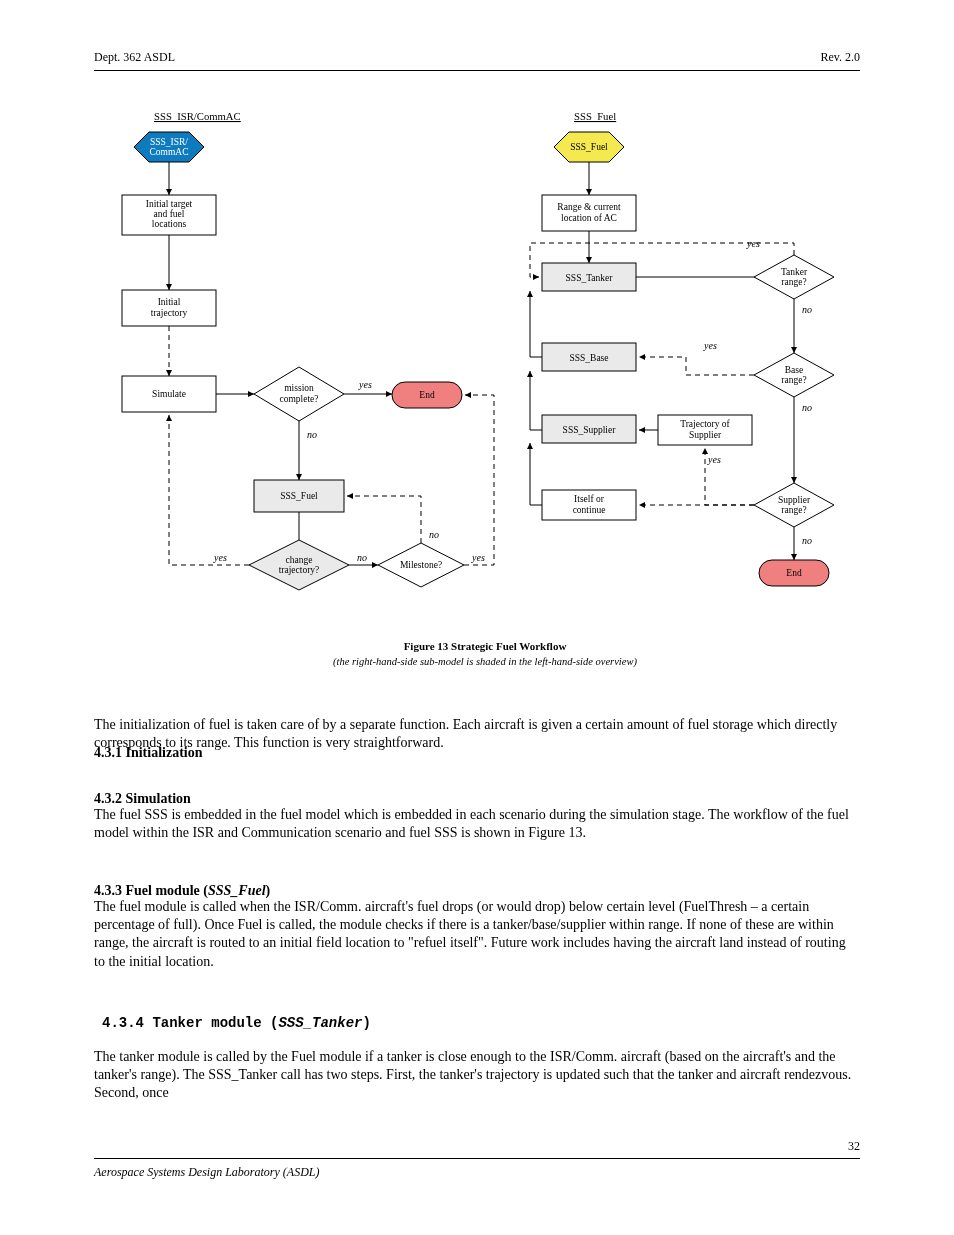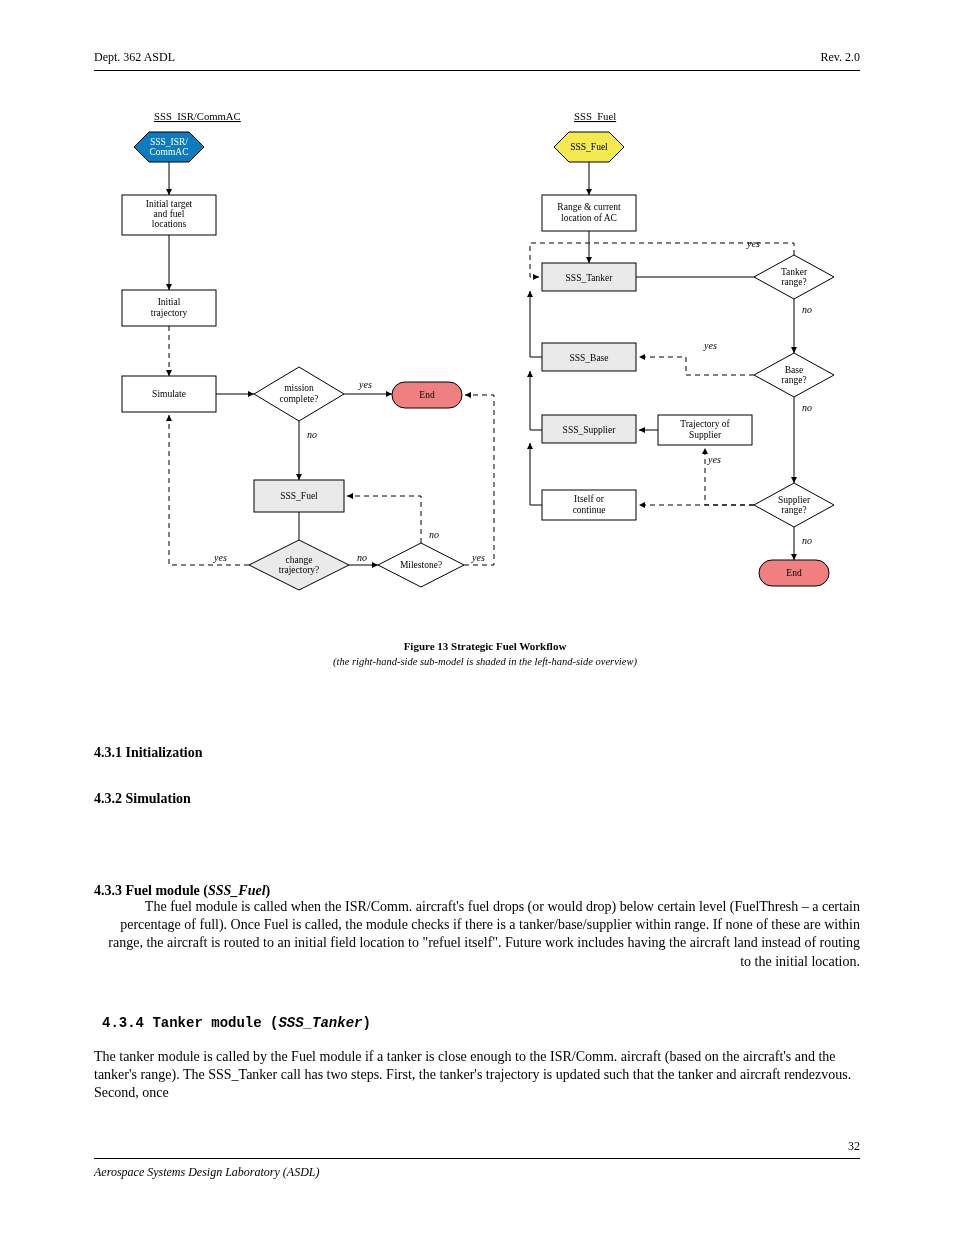--- a/index.html
+++ b/index.html
@@ -20,21 +20,21 @@
 
   .para { position:absolute; font-size:14px; line-height:1.3; }
 
   .p1 { left:94px; top:700px;margin-top:44px; }
   .p1a{ left:94px; top:716px; width:766px; }
 
   .p2 { left:94px; top:790px; }
   .p2a{ left:94px; top:806px; width:766px; }
 
   .p3 { left:94px; top:882px; }
-  .p3a{ left:94px; top:898px; width:766px;text-align:right; }
+  .p3a{ left:94px; top:898px; width:766px; }
 
   .p4 { left:102px; top:1014px;font-family:Liberation Mono, monospace; }
   .p4a{ left:94px; top:1030px; width:766px;margin-top:18px; }
 
   .secnum { font-weight:bold; }
   .ital { font-style:italic; }
 </style>
 </head>
 <body>
 <div class="page">
@@ -164,24 +164,26 @@
   <text class="lbl" x="700" y="481" text-anchor="middle">End</text>
 
   <text class="fig" x="391" y="555" text-anchor="middle">Figure 13  Strategic Fuel Workflow</text>
   <text class="figsub" x="391" y="570" text-anchor="middle">(the right-hand-side sub-model is shaded in the left-hand-side overview)</text>
 </svg>
 </div>
 
 <div class="para p1">
   <span class="secnum">4.3.1</span><span class="secnum">  Initialization</span>
 </div>
+<div class="para p1a">The initialization of fuel is taken care of by a separate function. Each aircraft is given a certain amount of fuel storage which directly corresponds to its range. This function is very straightforward.</div>
 
 <div class="para p2">
   <span class="secnum">4.3.2</span><span class="secnum">  Simulation</span>
 </div>
+<div class="para p2a">The fuel SSS is embedded in the fuel model which is embedded in each scenario during the simulation stage. The workflow of the fuel model within the ISR and Communication scenario and fuel SSS is shown in Figure 13.</div>
 
 <div class="para p3">
   <span class="secnum">4.3.3</span><span class="secnum">  Fuel module (</span><span class="secnum ital">SSS_Fuel</span><span class="secnum">)</span>
 </div>
 <div class="para p3a">The fuel module is called when the ISR/Comm. aircraft's fuel drops (or would drop) below certain level (FuelThresh – a certain percentage of full). Once Fuel is called, the module checks if there is a tanker/base/supplier within range. If none of these are within range, the aircraft is routed to an initial field location to "refuel itself". Future work includes having the aircraft land instead of routing to the initial location.</div>
 
 <div class="para p4">
   <span class="secnum">4.3.4</span><span class="secnum">  Tanker module (</span><span class="secnum ital">SSS_Tanker</span><span class="secnum">)</span>
 </div>
 <div class="para p4a">The tanker module is called by the Fuel module if a tanker is close enough to the ISR/Comm. aircraft (based on the aircraft's and the tanker's range). The SSS_Tanker call has two steps. First, the tanker's trajectory is updated such that the tanker and aircraft rendezvous. Second, once</div>

